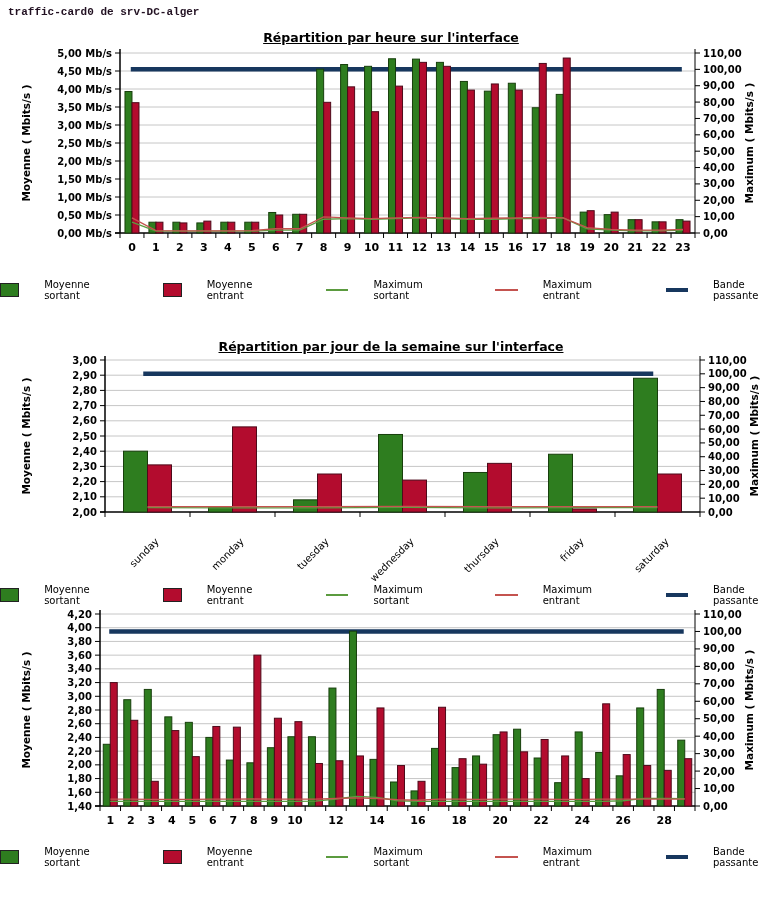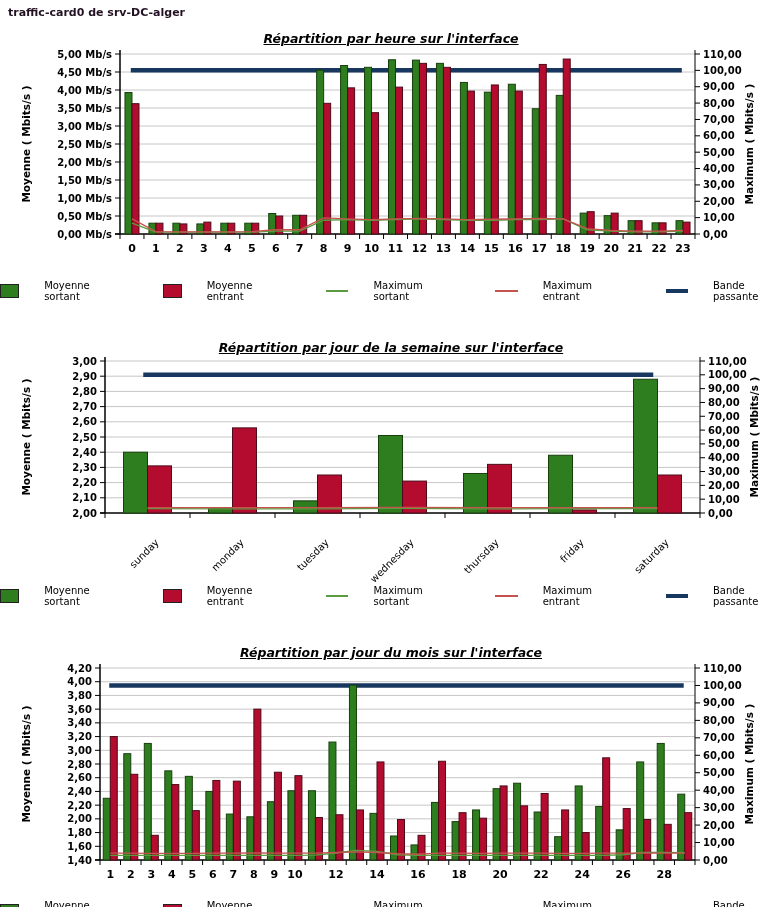--- a/index.html
+++ b/index.html
@@ -1,18 +1,18 @@
 <!DOCTYPE html>
 <html><head>
 <meta charset="utf-8">
 <style>
   html,body{margin:0;padding:0;background:#ffffff;}
   body{width:782px;height:907px;font-family:"DejaVu Sans",sans-serif;color:#000;overflow:hidden;}
-  .header{font-size:11px;font-weight:bold;color:#221122;margin:6px 14px 0 8px;}
-  .chart-title{font-size:12.5px;font-weight:bold;text-decoration:underline;text-align:center;margin:12px 0 0 0;font-style:italic;}
+  .header{font-size:11px;font-weight:bold;color:#221122;margin:6px 14px 0 8px;font-family:Liberation Mono, monospace;}
+  .chart-title{font-size:12.5px;font-weight:bold;text-decoration:underline;text-align:center;margin:12px 0 0 0;}
   .chart-title.later{margin-top:38px;}
   .chart-canvas{line-height:0;}
   svg text{font-family:"DejaVu Sans",sans-serif;}
   .legend{display:flex;justify-content:center;align-items:center;gap:46px;font-size:10px;margin-top:2px;}
   .legend-item{display:flex;align-items:center;gap:25px;}
   .sw-box{width:20px;height:12px;border:1px solid #222;display:inline-block;}
   .sw-line{width:26px;height:2px;display:inline-block;}
   .sw-band{width:26px;height:4px;display:inline-block;}
 </style>
 </head>
@@ -325,21 +325,20 @@
           <span>Maximum entrant</span>
         </span>
         <span class="legend-item">
           <span class="sw-band" style="background: rgb(23, 55, 94);"></span>
           <span>Bande passante</span>
         </span>
       </div>
   </section>
 
   <section>
-    <h2 class="chart-title later">Répartition par jour du mois sur l'interface</h2>
     <div class="chart-canvas"><svg width="782" height="238">
           <line x1="95" y1="200" x2="100" y2="200" stroke="#000000"></line>
           <text x="92" y="203.5" text-anchor="end" font-size="10" font-weight="700">1,40</text>
           <line x1="100" y1="186.28571428571428" x2="695" y2="186.28571428571428" stroke="#c6c6c6" stroke-width="1"></line>
           <line x1="95" y1="186.28571428571428" x2="100" y2="186.28571428571428" stroke="#000000"></line>
           <text x="92" y="189.78571428571428" text-anchor="end" font-size="10" font-weight="700">1,60</text>
           <line x1="100" y1="172.57142857142858" x2="695" y2="172.57142857142858" stroke="#c6c6c6" stroke-width="1"></line>
           <line x1="95" y1="172.57142857142858" x2="100" y2="172.57142857142858" stroke="#000000"></line>
           <text x="92" y="176.07142857142858" text-anchor="end" font-size="10" font-weight="700">1,80</text>
           <line x1="100" y1="158.85714285714286" x2="695" y2="158.85714285714286" stroke="#c6c6c6" stroke-width="1"></line>

